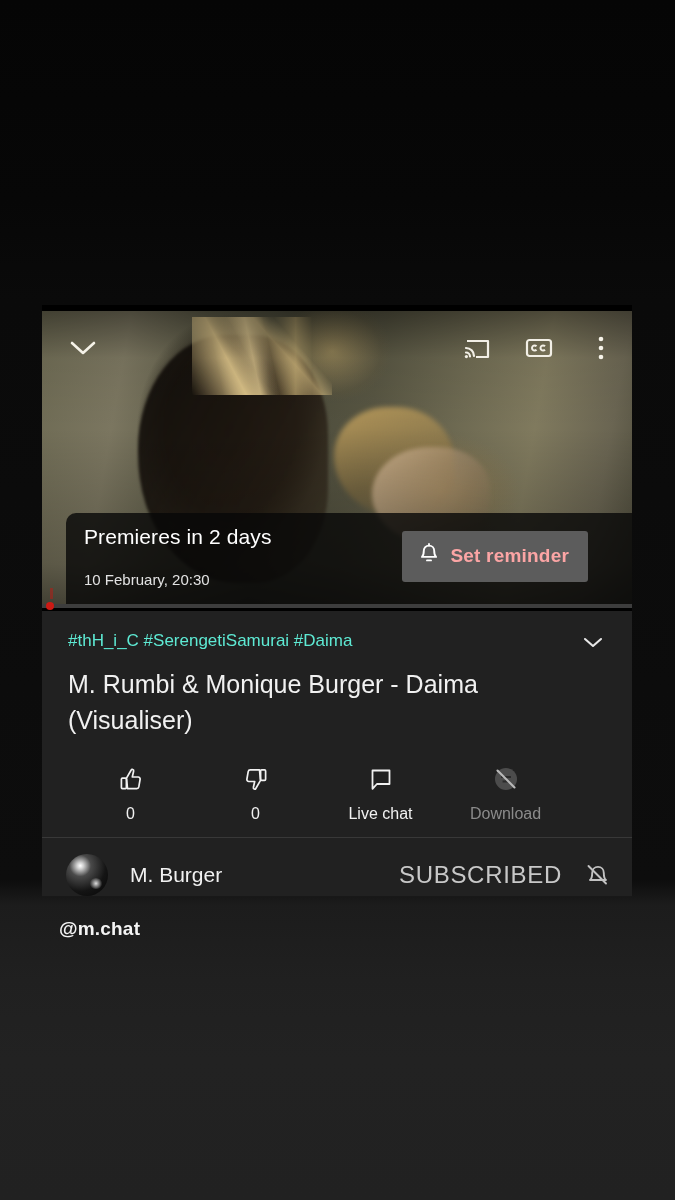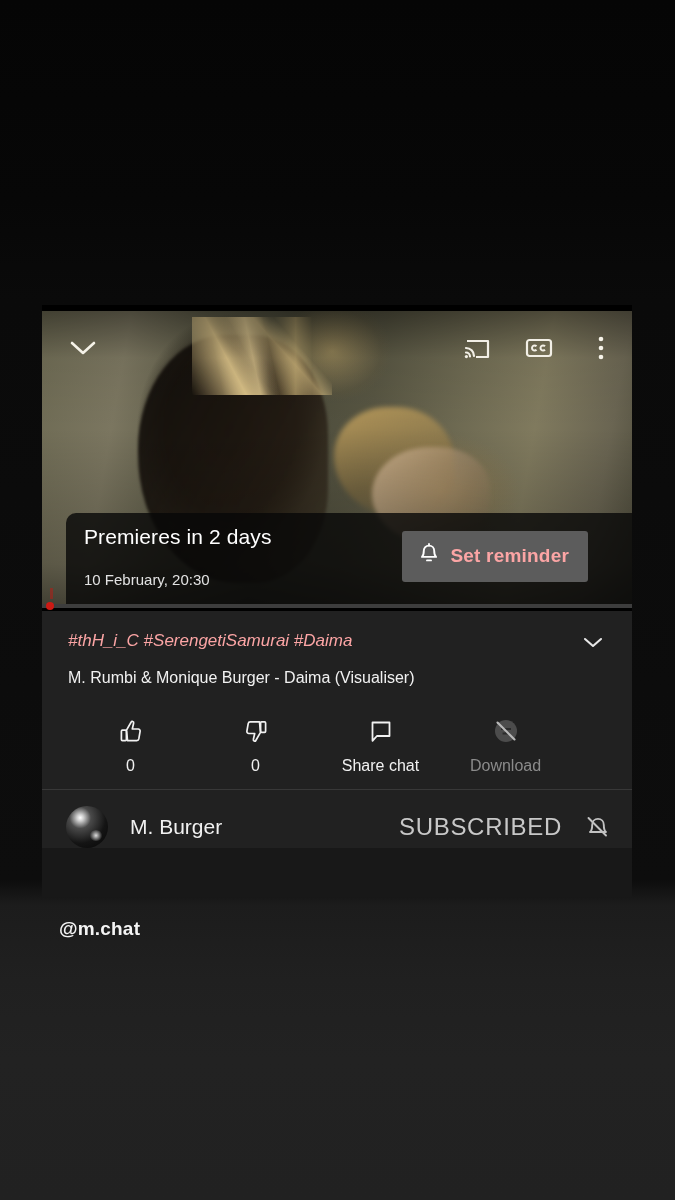--- a/index.html
+++ b/index.html
@@ -169,29 +169,29 @@
   
   #meta {
     position: absolute; left: 0; top: 306px;
     width: 100%;
     background: #212121;
     padding: 20px 22px 0 26px;
   }
   .meta-head { display: flex; align-items: flex-start; }
   .hashtags {
     flex: 1;
-    color: #fca5a5; font-size: 17px; line-height: 1.2; font-style: italic;
+    color: #5eead4; font-size: 17px; line-height: 1.2;
   }
   .expand-chev {
     width: 34px; height: 26px;
     display: flex; align-items: center; justify-content: center;
     cursor: pointer; margin-top: -2px;
   }
   .vid-title {
-    color: #f1f1f1; font-size: 16px; line-height: 1.42;
+    color: #f1f1f1; font-size: 25px; line-height: 1.42;
     margin-top: 12px; max-width: 430px;
   }
 
   
   .actions {
     display: flex; align-items: flex-start;
     margin-top: 26px;
     padding-bottom: 14px;
   }
   .act {
@@ -358,21 +358,21 @@
           </div>
           <div class="act-label">0</div>
         </div>
 
         <div class="act">
           <div class="act-ico">
             <svg width="30" height="30" viewBox="0 0 30 30">
               <path d="M6.5 5.5 h17 v13.5 h-12.6 L6.5 23.8 z" fill="none" stroke="#f1f1f1" stroke-width="1.8" stroke-linejoin="round"></path>
             </svg>
           </div>
-          <div class="act-label">Share chat</div>
+          <div class="act-label">Live chat</div>
         </div>
 
 
         <div class="act disabled">
           <div class="act-ico">
             <svg width="32" height="32" viewBox="0 0 32 32">
               <circle cx="16" cy="15" r="11" fill="#4c4c4c"></circle>
               <path d="M11 13 h10 M16 13 v5 M12.6 17.6 h6.8" fill="none" stroke="#2b2b2b" stroke-width="2"></path>
               <path d="M7.5 6.5 L24.5 23.5" stroke="#b9b9b9" stroke-width="2.1" stroke-linecap="round"></path>
             </svg>

